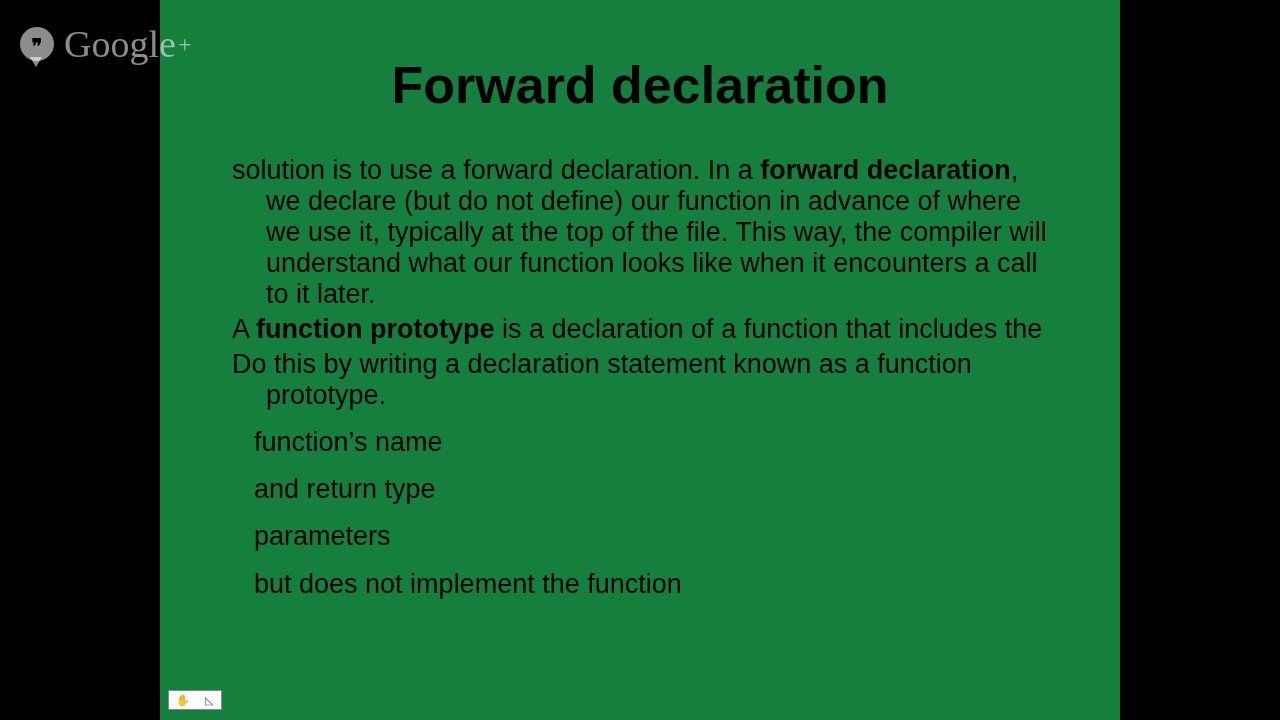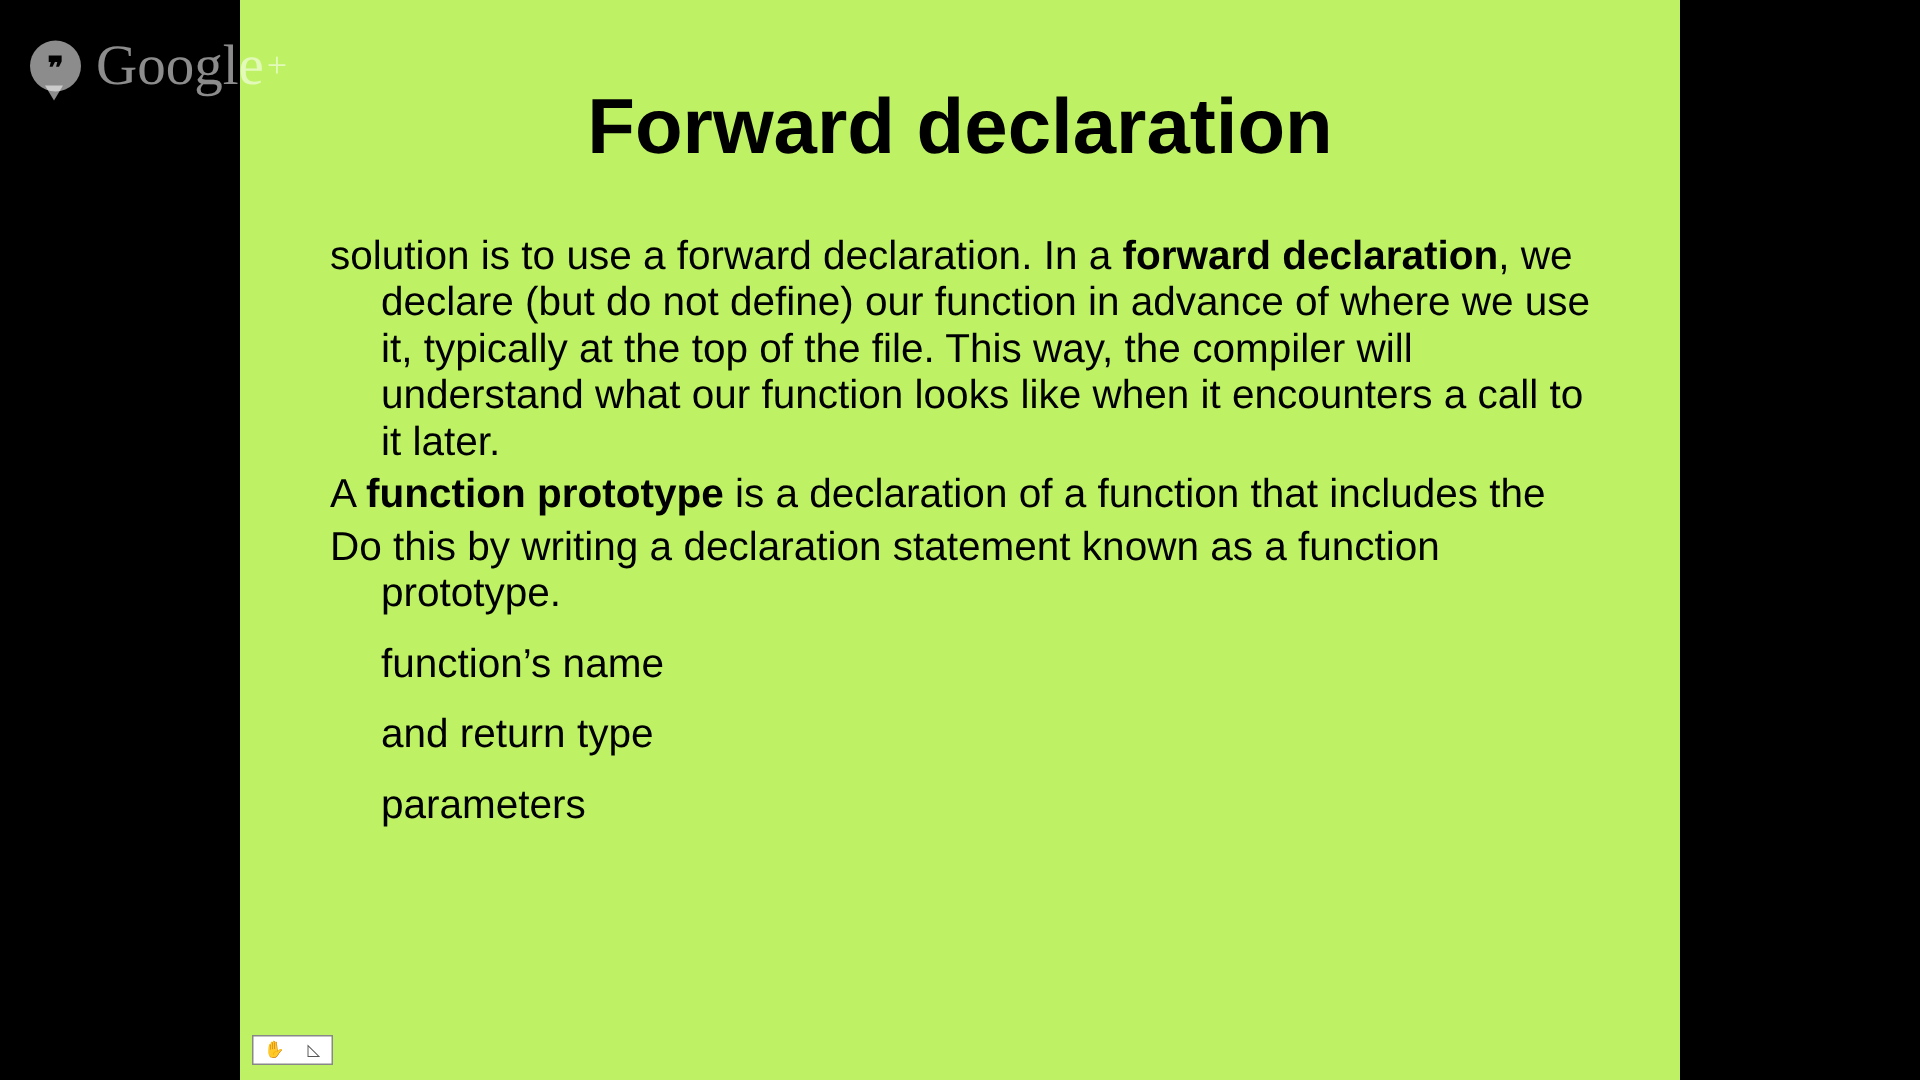--- a/index.html
+++ b/index.html
@@ -11,39 +11,39 @@
     font-family: Arial, Helvetica, sans-serif;
     overflow: hidden;
     position: relative;
   }
   .slide {
     position: absolute;
     left: 160px;
     top: 0;
     width: 960px;
     height: 720px;
-    background: #bef264;
+    background: #15803d;
     box-sizing: border-box;
     padding: 0 60px;
   }
   .title {
     text-align: center;
     font-weight: bold;
     font-size: 52px;
     margin-top: 55px;
     margin-bottom: 40px;
     color: #000;
   }
   .body {
     font-size: 27px;
     line-height: 1.15;
     color: #000;
   }
   .para {
-    margin: 0 0 4px 0;
+    margin: 0 0 4px 12px;
     padding-left: 34px;
     text-indent: -34px;
   }
   .item {
     margin: 16px 0 4px 0;
     padding-left: 34px;
   }
   .bold { font-weight: bold; }
 
   
@@ -125,19 +125,20 @@
     <p class="para">
       <span>solution is to use a forward declaration. In a </span><span class="bold">forward declaration</span><span>, we declare (but do not define) our function in advance of where we use it, typically at the top of the file. This way, the compiler will understand what our function looks like when it encounters a call to it later.</span>
     </p>
     <p class="para">
       <span>A </span><span class="bold">function prototype</span><span> is a declaration of a function that includes the</span>
     </p>
     <p class="para">Do this by writing a declaration statement known as a function prototype.</p>
     <p class="item">function’s name</p>
     <p class="item">and return type</p>
     <p class="item">parameters</p>
+    <p class="item">but does not implement the function</p>
   </div>
 </div>
 
 <div class="mini-toolbar">
   <span>✋</span>
   <span>◺</span>
 </div>
 
 </body></html>

